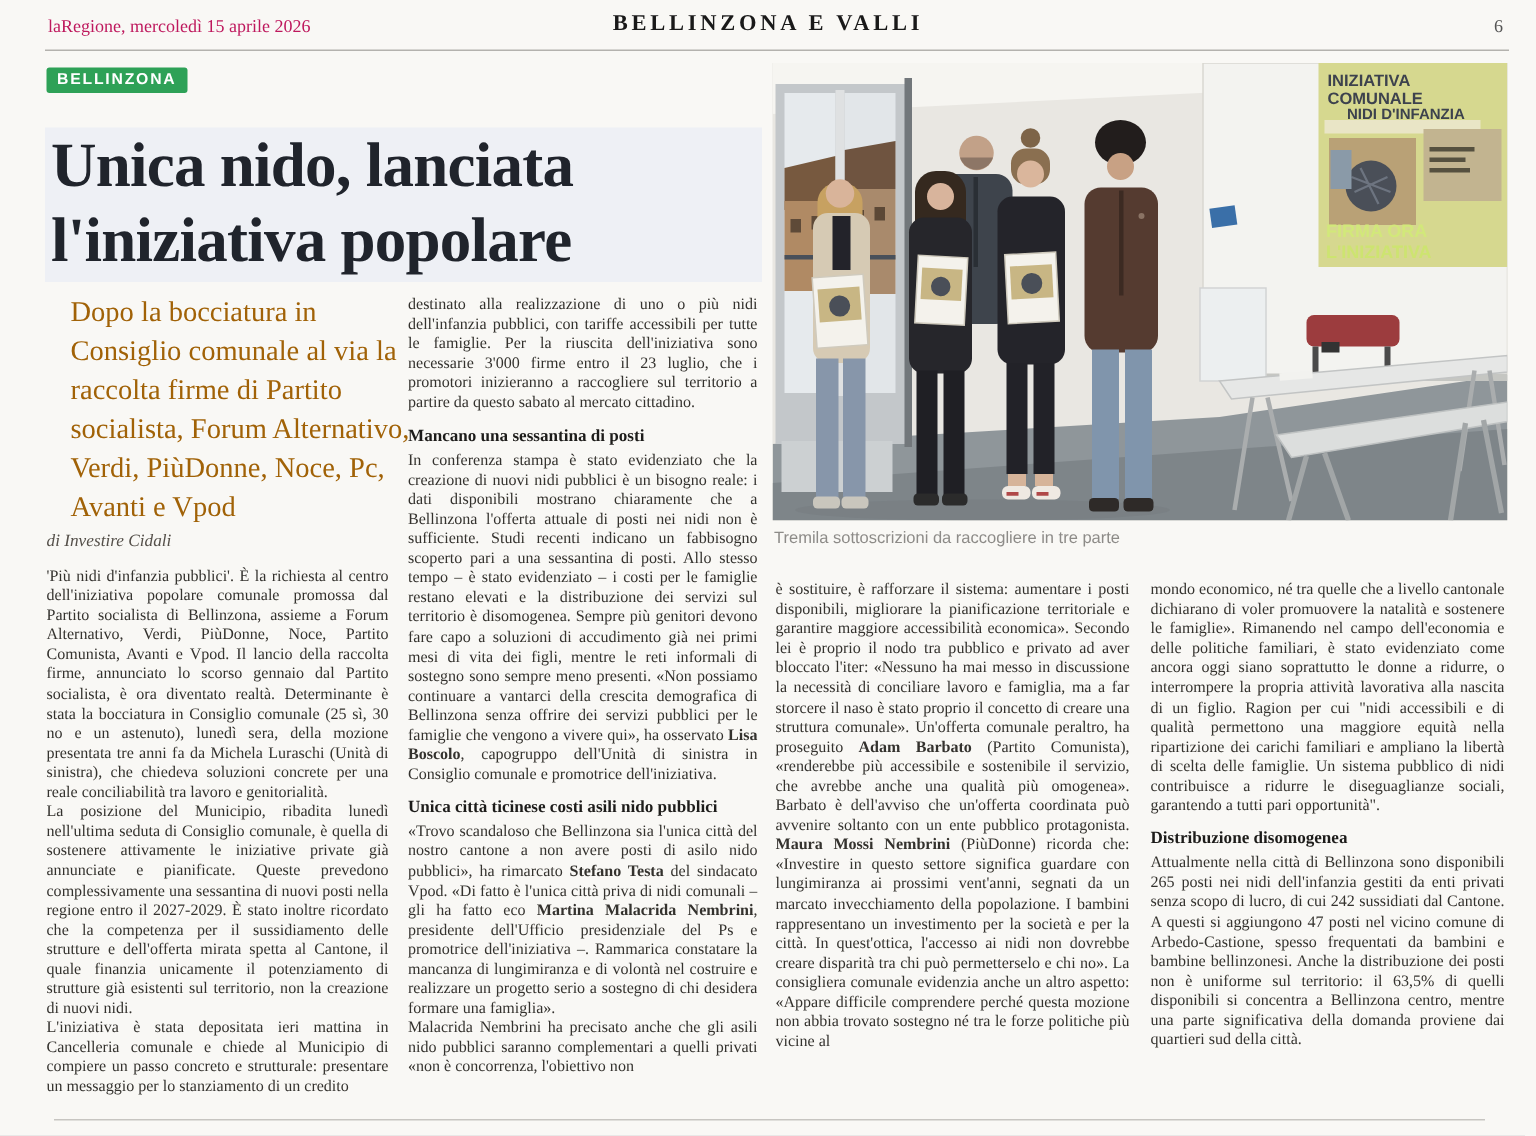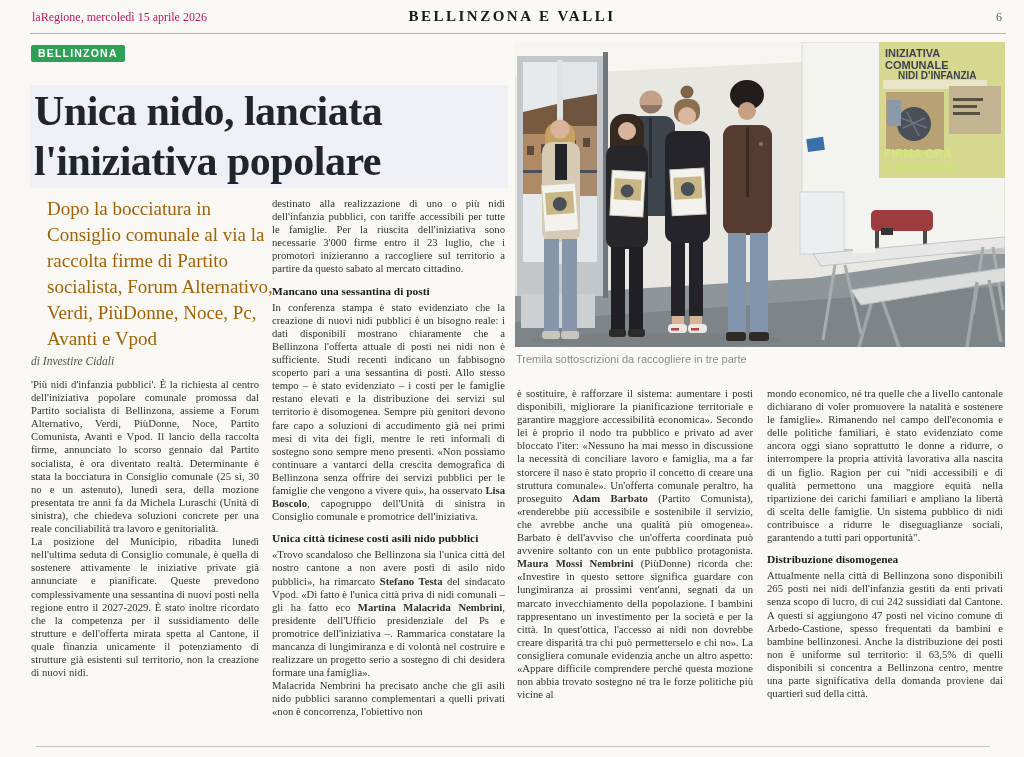--- a/index.html
+++ b/index.html
@@ -57,20 +57,21 @@
   <div class="headline-panel">
     <div class="headline">Unica nido, lanciata l'iniziativa popolare</div>
   </div>
 
   <div class="deck">Dopo la bocciatura in Consiglio comunale al via la raccolta firme di Partito socialista, Forum Alternativo, Verdi, PiùDonne, Noce, Pc, Avanti e Vpod</div>
   <div class="byline">di Investire Cidali</div>
 
   <div class="col" id="col1">
       <p class="body-p"><span>'Più nidi d'infanzia pubblici'. È la richiesta al centro dell'iniziativa popolare comunale promossa dal Partito socialista di Bellinzona, assieme a Forum Alternativo, Verdi, PiùDonne, Noce, Partito Comunista, Avanti e Vpod. Il lancio della raccolta firme, annunciato lo scorso gennaio dal Partito socialista, è ora diventato realtà. Determinante è stata la bocciatura in Consiglio comunale (25 sì, 30 no e un astenuto), lunedì sera, della mozione presentata tre anni fa da Michela Luraschi (Unità di sinistra), che chiedeva soluzioni concrete per una reale conciliabilità tra lavoro e genitorialità.</span></p>
       <p class="body-p"><span>La posizione del Municipio, ribadita lunedì nell'ultima seduta di Consiglio comunale, è quella di sostenere attivamente le iniziative private già annunciate e pianificate. Queste prevedono complessivamente una sessantina di nuovi posti nella regione entro il 2027-2029. È stato inoltre ricordato che la competenza per il sussidiamento delle strutture e dell'offerta mirata spetta al Cantone, il quale finanzia unicamente il potenziamento di strutture già esistenti sul territorio, non la creazione di nuovi nidi.</span></p>
+      <p class="body-p"><span>L'iniziativa è stata depositata ieri mattina in Cancelleria comunale e chiede al Municipio di compiere un passo concreto e strutturale: presentare un messaggio per lo stanziamento di un credito</span></p>
     </div>
   <div class="col" id="col2">
       <p class="body-p"><span>destinato alla realizzazione di uno o più nidi dell'infanzia pubblici, con tariffe accessibili per tutte le famiglie. Per la riuscita dell'iniziativa sono necessarie 3'000 firme entro il 23 luglio, che i promotori inizieranno a raccogliere sul territorio a partire da questo sabato al mercato cittadino.</span></p>
       <div class="col-h"><span>Mancano una sessantina di posti</span></div>
       <p class="body-p"><span>In conferenza stampa è stato evidenziato che la creazione di nuovi nidi pubblici è un bisogno reale: i dati disponibili mostrano chiaramente che a Bellinzona l'offerta attuale di posti nei nidi non è sufficiente. Studi recenti indicano un fabbisogno scoperto pari a una sessantina di posti. Allo stesso tempo – è stato evidenziato – i costi per le famiglie restano elevati e la distribuzione dei servizi sul territorio è disomogenea. Sempre più genitori devono fare capo a soluzioni di accudimento già nei primi mesi di vita dei figli, mentre le reti informali di sostegno sono sempre meno presenti. «Non possiamo continuare a vantarci della crescita demografica di Bellinzona senza offrire dei servizi pubblici per le famiglie che vengono a vivere qui», ha osservato </span><span class="b">Lisa Boscolo</span><span>, capogruppo dell'Unità di sinistra in Consiglio comunale e promotrice dell'iniziativa.</span></p>
       <div class="col-h"><span>Unica città ticinese costi asili nido pubblici</span></div>
       <p class="body-p"><span>«Trovo scandaloso che Bellinzona sia l'unica città del nostro cantone a non avere posti di asilo nido pubblici», ha rimarcato </span><span class="b">Stefano Testa</span><span> del sindacato Vpod. «Di fatto è l'unica città priva di nidi comunali – gli ha fatto eco </span><span class="b">Martina Malacrida Nembrini</span><span>, presidente dell'Ufficio presidenziale del Ps e promotrice dell'iniziativa –. Rammarica constatare la mancanza di lungimiranza e di volontà nel costruire e realizzare un progetto serio a sostegno di chi desidera formare una famiglia».</span></p>
       <p class="body-p"><span>Malacrida Nembrini ha precisato anche che gli asili nido pubblici saranno complementari a quelli privati «non è concorrenza, l'obiettivo non</span></p>
     </div>
   <div class="col" id="col3">

